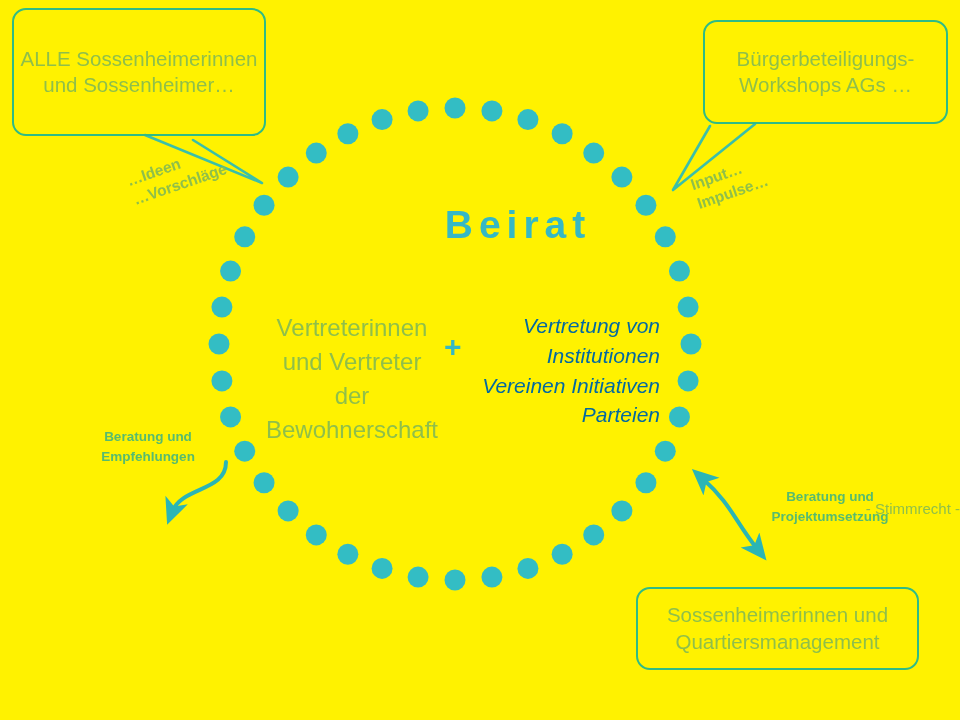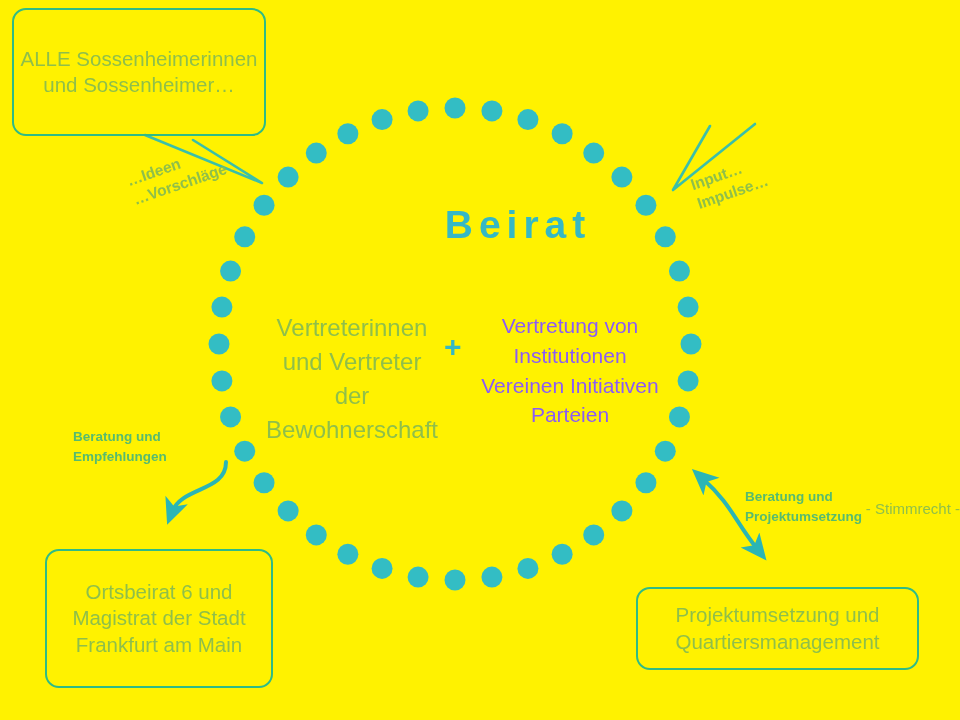--- a/index.html
+++ b/index.html
@@ -79,24 +79,25 @@
     position: absolute;
     left: 262px; top: 311px; width: 180px;
     text-align: center;
     font-size: 24px;
     line-height: 1.42;
     color: #8FBF4A;
   }
   #inner-right {
     position: absolute;
     left: 480px; top: 311px; width: 180px;
-    text-align: center;
+    text-align: right;
     font-size: 21px;
     line-height: 1.42;
-    color: #8b5cf6;
+    color: #0369a1;
+    font-style: italic;
   }
   #plus-sign {
     position: absolute;
     left: 444px; top: 332px;
     font-size: 30px;
     font-weight: bold;
     color: #35B8C4;
     line-height: 1;
   }
   #stimmrecht {
@@ -128,20 +129,21 @@
     transform-origin: left top;
   }
 
   
   .arrow-label {
     position: absolute;
     font-size: 13.5px;
     font-weight: bold;
     color: #57BB6E;
     line-height: 1.45;
+    text-align: center;
     white-space: pre-line;
   }
   #lbl-beratung-empf { left: 73px; top: 427px; width: 150px; }
   #lbl-beratung-proj { left: 745px; top: 487px; width: 170px; }
 </style>
 </head>
 <body>
 
 <div id="stage">
 
@@ -210,30 +212,29 @@
     <path d="M 702 478 C 732 505, 734 520, 758 550" fill="none" stroke="#2BB5B5" stroke-width="4" stroke-linecap="round" marker-end="url(#ah2)" marker-start="url(#ah-start)"></path>
   </svg>
 
   <div class="box" id="bubble-alle">
     <span class="txt">ALLE
 Sossenheimerinnen
 und
 Sossenheimer…</span>
   </div>
 
-
-  <div class="box" id="box-ortsbeirat">
-    <span class="txt">Ortsbeirat 6
-und
-Magistrat der Stadt
-Frankfurt am Main</span>
+  <div class="box" id="bubble-workshops">
+    <span class="txt">Bürgerbeteiligungs-
+Workshops
+AGs …</span>
   </div>
 
+
   <div class="box" id="box-stadtplanung">
-    <span class="txt">Projektumsetzung und
+    <span class="txt">Sossenheimerinnen und
 Quartiersmanagement</span>
   </div>
 
   <div id="beirat-title">Beirat</div>
 
   <div id="inner-left">Vertreterinnen
 und Vertreter
 der
 Bewohnerschaft</div>
 

